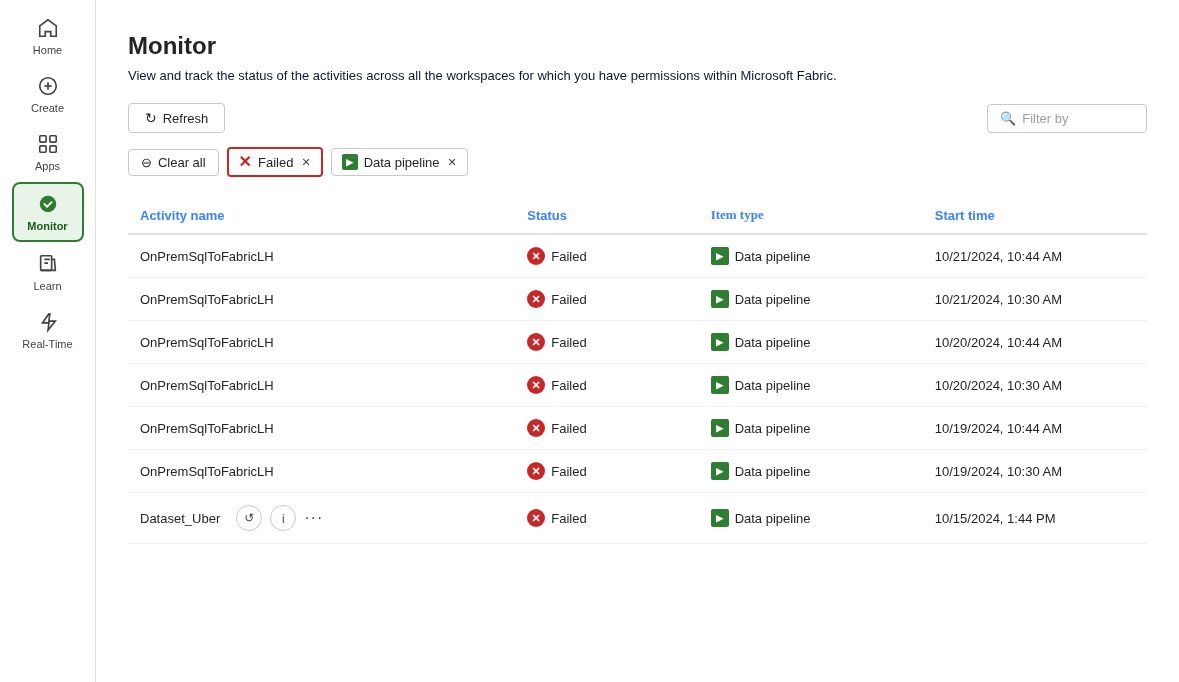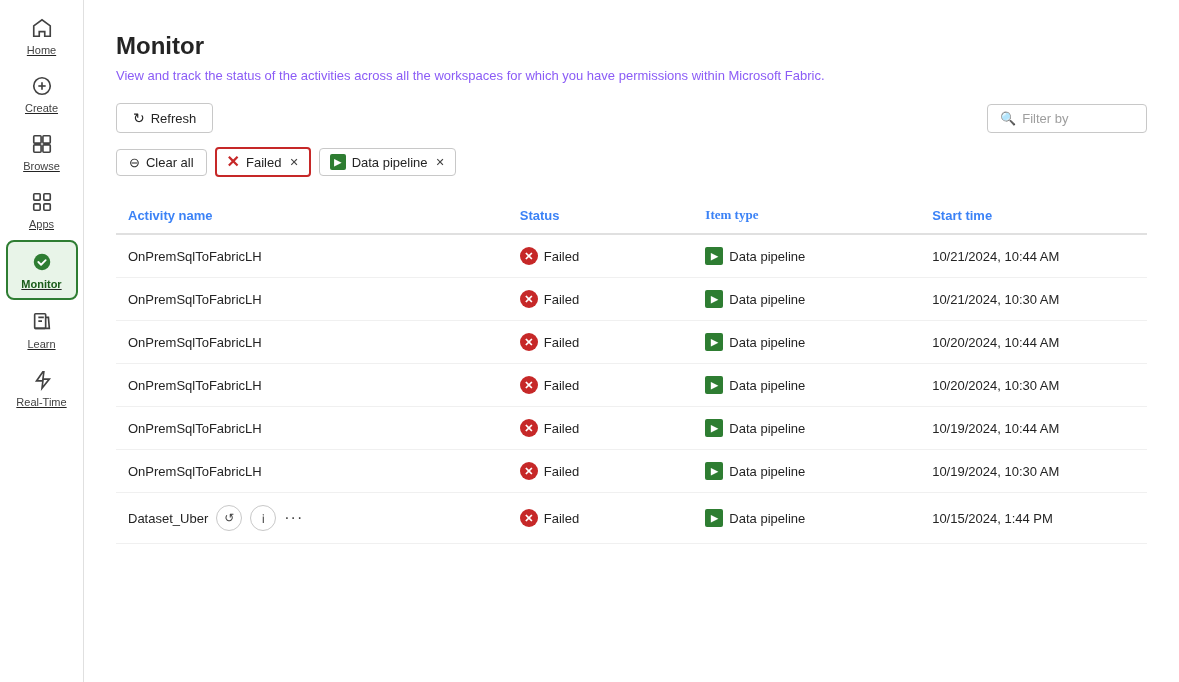--- a/index.html
+++ b/index.html
@@ -1,29 +1,28 @@
 <!DOCTYPE html>
 <html><head>
   <meta charset="utf-8">
   <style>
     * { box-sizing: border-box; margin: 0; padding: 0; }
     body { font-family: 'Segoe UI', Arial, sans-serif; font-size: 14px; color: #242424; background: #f5f5f5; display: flex; height: 682px; overflow: hidden; }
 
     
     .sidebar {
-      width: 84px;
+      width: 96px;
       background: #fff;
       border-right: 1px solid #e0e0e0;
       display: flex;
       flex-direction: column;
       align-items: center;
       padding-top: 8px;
       gap: 2px;
       flex-shrink: 0;
-      text-decoration: underline;
     }
     .sidebar-item {
       display: flex;
       flex-direction: column;
       align-items: center;
       justify-content: center;
       width: 72px;
       padding: 8px 4px;
       border-radius: 8px;
       cursor: pointer;
@@ -60,21 +59,21 @@
 
     .page-title {
       font-size: 24px;
       font-weight: 600;
       margin-bottom: 8px;
       color: #242424;
     }
 
     .page-description {
       font-size: 13px;
-      color: #8b5cf6;
+      color: #0f172a;
       margin-bottom: 20px;
     }
 
     
     .toolbar {
       display: flex;
       align-items: center;
       gap: 8px;
       margin-bottom: 14px;
       justify-content: space-between;
@@ -235,20 +234,21 @@
       justify-content: center;
       cursor: pointer;
       font-size: 16px;
       color: #424242;
       letter-spacing: 1px;
     }
 
     .activity-name-cell {
       display: flex;
       align-items: center;
+      gap: 8px;
     }
   </style>
 </head>
 <body>
 
 <nav class="sidebar">
 
   <div class="sidebar-item">
     <span class="sidebar-icon">
       <svg width="22" height="22" viewBox="0 0 24 24" fill="none" stroke="currentColor" stroke-width="1.8">
@@ -262,31 +262,20 @@
     <span class="sidebar-icon">
       <svg width="22" height="22" viewBox="0 0 24 24" fill="none" stroke="currentColor" stroke-width="1.8">
         <circle cx="12" cy="12" r="9"></circle>
         <line x1="12" y1="8" x2="12" y2="16"></line>
         <line x1="8" y1="12" x2="16" y2="12"></line>
       </svg>
     </span>
     <span class="sidebar-item-label">Create</span>
   </div>
 
-  <div class="sidebar-item">
-    <span class="sidebar-icon">
-      <svg width="22" height="22" viewBox="0 0 24 24" fill="none" stroke="currentColor" stroke-width="1.8">
-        <rect x="3" y="3" width="8" height="8" rx="1"></rect>
-        <rect x="13" y="3" width="8" height="8" rx="1"></rect>
-        <rect x="3" y="13" width="8" height="8" rx="1"></rect>
-        <rect x="13" y="13" width="8" height="8" rx="1"></rect>
-      </svg>
-    </span>
-    <span class="sidebar-item-label">Browse</span>
-  </div>
 
 
   <div class="sidebar-item">
     <span class="sidebar-icon">
       <svg width="22" height="22" viewBox="0 0 24 24" fill="none" stroke="currentColor" stroke-width="1.8">
         <rect x="3" y="3" width="7" height="7" rx="1"></rect>
         <rect x="14" y="3" width="7" height="7" rx="1"></rect>
         <rect x="3" y="14" width="7" height="7" rx="1"></rect>
         <rect x="14" y="14" width="7" height="7" rx="1"></rect>
       </svg>

